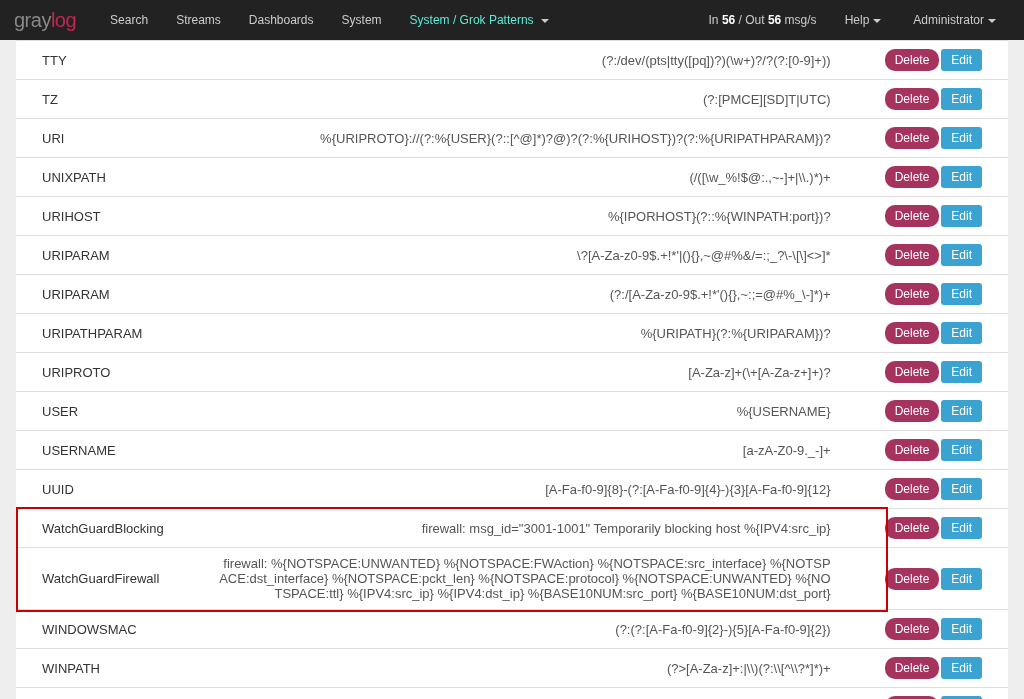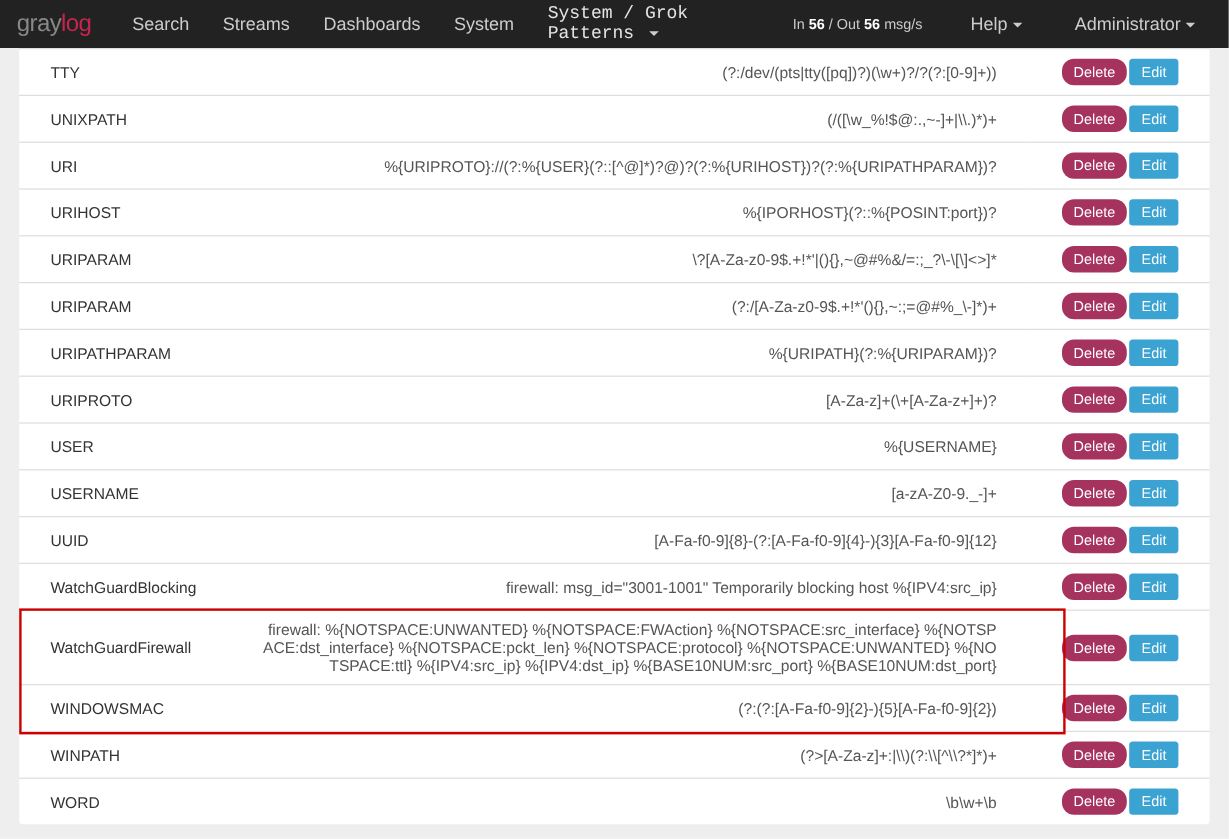--- a/index.html
+++ b/index.html
@@ -1,23 +1,23 @@
 <!DOCTYPE html>
 <html><head>
   <meta charset="utf-8">
   <style>
     * { box-sizing: border-box; margin: 0; padding: 0; }
     body { font-family: Arial, Helvetica, sans-serif; font-size: 13px; background: #eeeeee; color: #333; }
     .navbar { background: #222; color: #ccc; height: 40px; display: flex; align-items: center; padding: 0 14px; }
     .logo { font-size: 20px; font-weight: 300; color: #888; margin-right: 20px; letter-spacing: -0.5px; }
     .logo .accent { color: #c7254e; font-weight: 400; }
     .nav-links { display: flex; align-items: center; flex: 1; }
-    .nav-link { color: #ccc; padding: 10px 14px; font-size: 15px; cursor: pointer; }
-    .nav-link.active { color: #e5e5e5; font-family: Liberation Mono, monospace; }
-    .nav-right { display: flex; align-items: center; gap: 16px; }
+    .nav-link { color: #ccc; padding: 10px 14px; font-size: 12px; cursor: pointer; }
+    .nav-link.active { color: #5eead4; }
+    .nav-right { display: flex; align-items: center; gap: 4px; }
     .stats { color: #ccc; font-size: 12px; margin-right: 10px; }
     .stats b { color: #fff; }
     .caret { display: inline-block; width: 0; height: 0; border-left: 4px solid transparent; border-right: 4px solid transparent; border-top: 4px solid #ccc; margin-left: 4px; vertical-align: middle; }
     .content { background: #fff; margin: 0 16px; border-radius: 3px; overflow: visible; }
     table { width: 100%; border-collapse: collapse; }
     tr { border-top: 1px solid #ddd; }
     td { padding: 8px 26px; vertical-align: middle; font-size: 13px; }
     td.name { width: 160px; color: #333; }
     td.pattern { color: #555; word-break: break-all; text-align: right; }
     td.actions { width: 120px; text-align: right; white-space: nowrap; }
@@ -52,33 +52,38 @@
 
 <div class="wrapper">
   <div class="content">
     <table>
       <tbody id="rows">
           <tr id="row-0">
             <td class="name">TTY</td>
             <td class="pattern">(?:/dev/(pts|tty([pq])?)(\w+)?/?(?:[0-9]+))</td>
             <td class="actions"><button class="btn btn-delete">Delete</button><button class="btn btn-edit">Edit</button></td>
           </tr>
-          <tr id="row-2">
-            <td class="name">UNIXPATH</td>
-            <td class="pattern">(/([\w_%!$@:.,~-]+|\\.)*)+</td>
+          <tr id="row-1">
+            <td class="name">TZ</td>
+            <td class="pattern">(?:[PMCE][SD]T|UTC)</td>
             <td class="actions"><button class="btn btn-delete">Delete</button><button class="btn btn-edit">Edit</button></td>
           </tr>
           <tr id="row-3">
             <td class="name">URI</td>
             <td class="pattern">%{URIPROTO}://(?:%{USER}(?::[^@]*)?@)?(?:%{URIHOST})?(?:%{URIPATHPARAM})?</td>
             <td class="actions"><button class="btn btn-delete">Delete</button><button class="btn btn-edit">Edit</button></td>
           </tr>
+          <tr id="row-2">
+            <td class="name">UNIXPATH</td>
+            <td class="pattern">(/([\w_%!$@:.,~-]+|\\.)*)+</td>
+            <td class="actions"><button class="btn btn-delete">Delete</button><button class="btn btn-edit">Edit</button></td>
+          </tr>
           <tr id="row-4">
             <td class="name">URIHOST</td>
-            <td class="pattern">%{IPORHOST}(?::%{POSINT:port})?</td>
+            <td class="pattern">%{IPORHOST}(?::%{WINPATH:port})?</td>
             <td class="actions"><button class="btn btn-delete">Delete</button><button class="btn btn-edit">Edit</button></td>
           </tr>
           <tr id="row-5">
             <td class="name">URIPARAM</td>
             <td class="pattern">\?[A-Za-z0-9$.+!*'|(){},~@#%&amp;/=:;_?\-\[\]&lt;&gt;]*</td>
             <td class="actions"><button class="btn btn-delete">Delete</button><button class="btn btn-edit">Edit</button></td>
           </tr>
           <tr id="row-6">
             <td class="name">URIPARAM</td>
             <td class="pattern">(?:/[A-Za-z0-9$.+!*'(){},~:;=@#%_\-]*)+</td>

